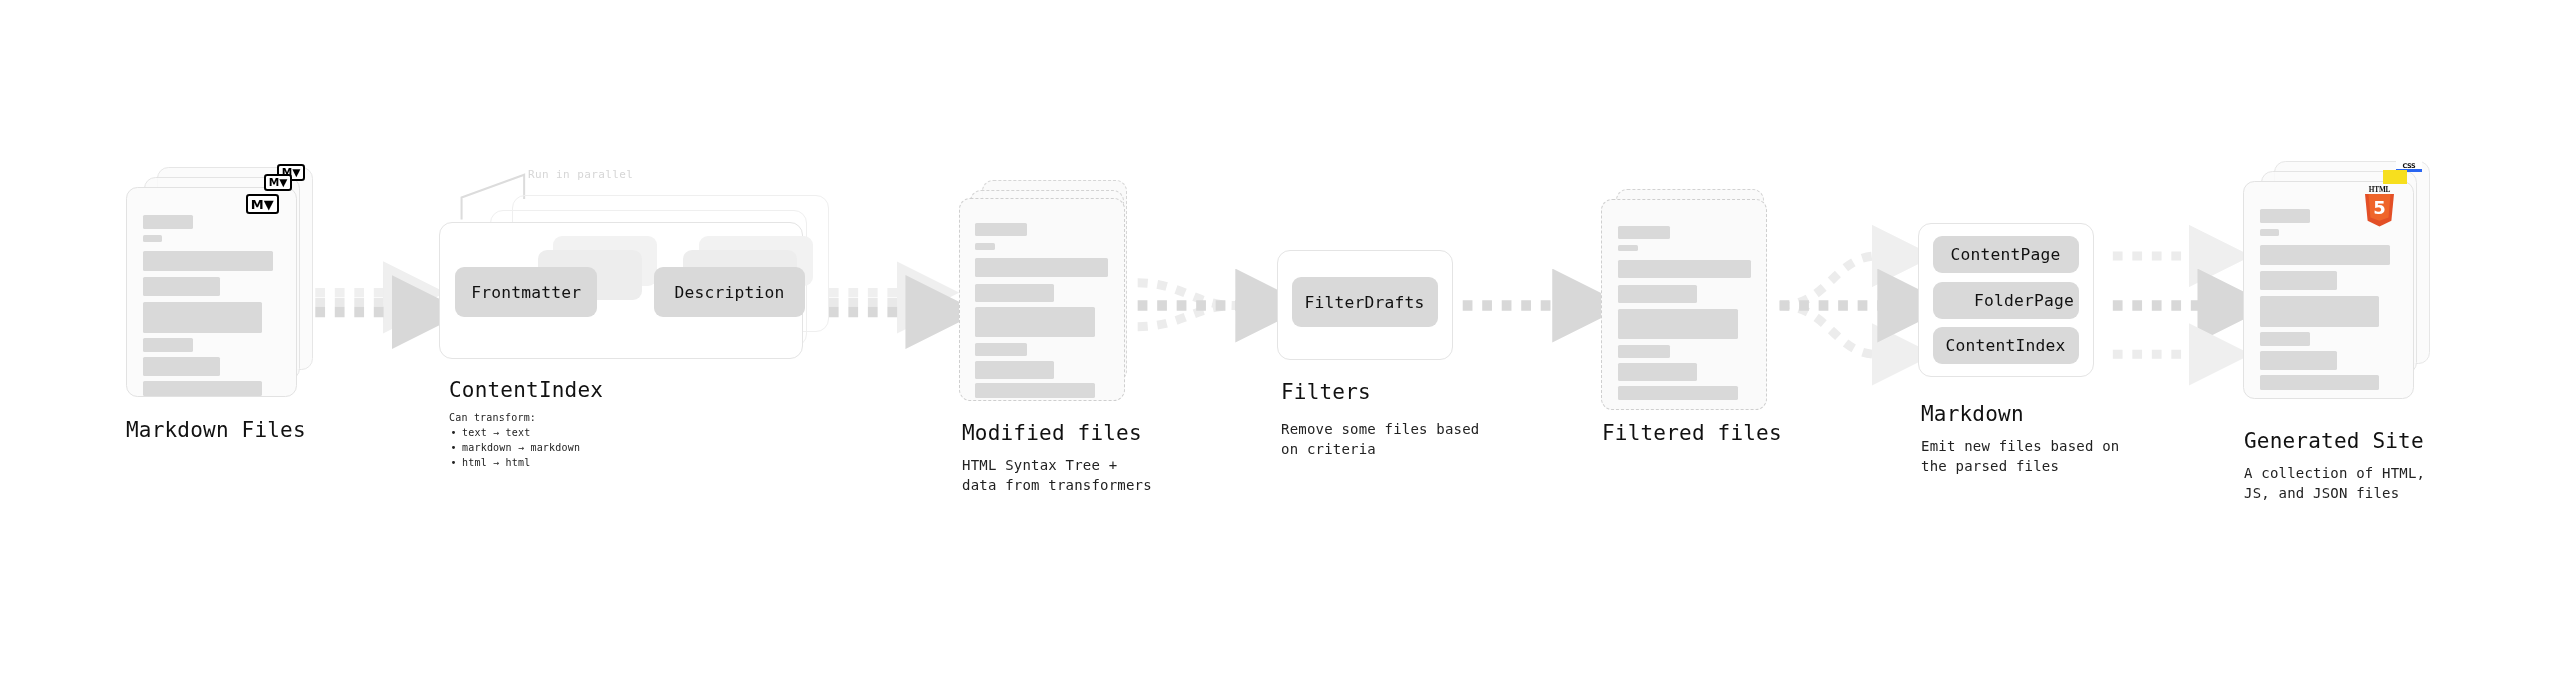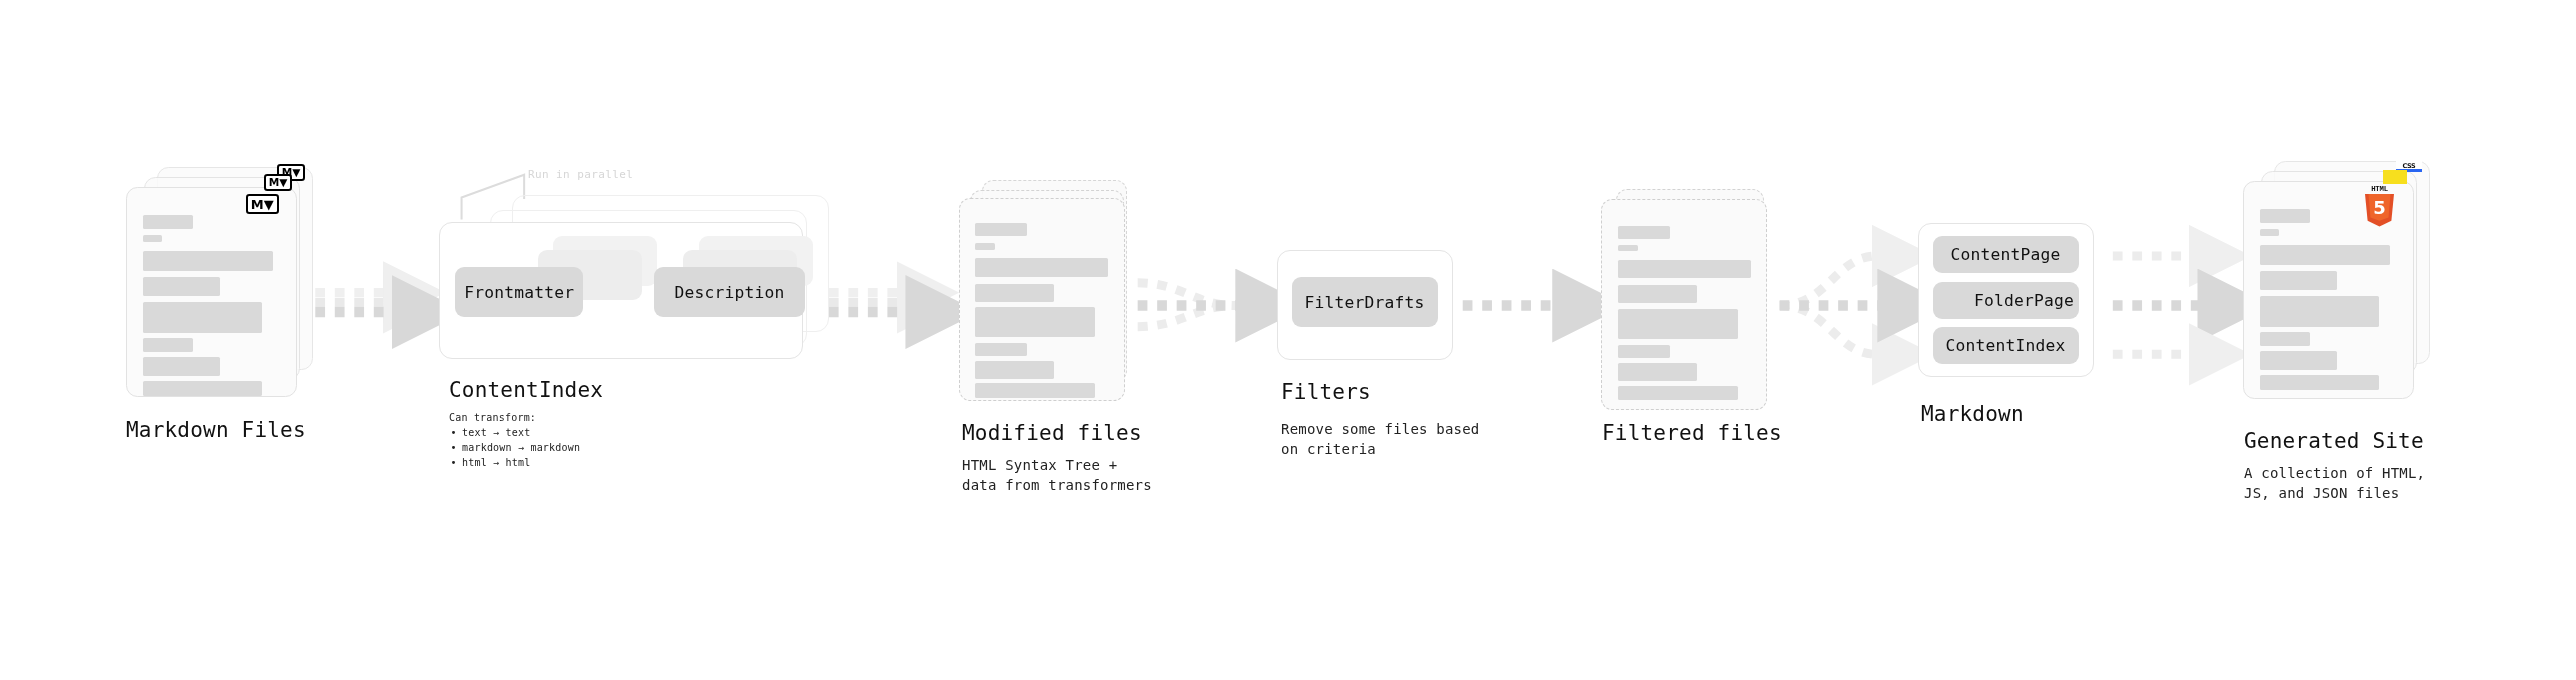--- a/index.html
+++ b/index.html
@@ -44,21 +44,21 @@
   .css-badge .cssword{
     font-family:"DejaVu Sans","Liberation Sans",sans-serif;
     font-weight:700;color:#111;letter-spacing:-0.4px;line-height:1;
   }
   .css-badge .cssbar{background:#2965f1;width:100%;}
   .js-badge{background:#f7df1e;}
   .html5{
     position:relative;display:flex;flex-direction:column;align-items:center;
   }
   .html5 .h5word{
-    font-family:Liberation Mono, monospace;
+    font-family:Liberation Serif, serif;
     font-weight:700;color:#111;line-height:1;letter-spacing:-0.2px;
   }
   .html5 .shield{
     position:relative;background:#e34f26;
     clip-path:polygon(0% 0%,100% 0%,91% 82%,50% 100%,9% 82%);
     display:flex;align-items:center;justify-content:center;
   }
   .html5 .shield .inner{
     position:absolute;left:12%;top:0;width:76%;height:82%;
     background:#ef652a;
@@ -187,21 +187,21 @@
   <div class="node" style="left:439px;top:195px;width:406px;height:154px;">
     <div class="groupbox ghost" style="left:73px;top:0px;width:317px;height:137px;"></div>
     <div class="groupbox ghost" style="left:51px;top:14.6px;width:317px;height:137px;"></div>
     <div class="groupbox" style="left:0px;top:27px;width:364px;height:137px;"></div>
 
     <div class="chip ghost2" style="left:114px;top:41px;width:104px;height:50px;"></div>
     <div class="chip ghost" style="left:99px;top:55px;width:104px;height:50px;"></div>
     <div class="chip ghost2" style="left:260px;top:41px;width:114px;height:50px;"></div>
     <div class="chip ghost" style="left:244px;top:55px;width:114px;height:50px;"></div>
 
-    <div class="chip" style="left:16.3px;top:72px;width:128px;height:50px;">
+    <div class="chip" style="left:16.3px;top:72px;width:142px;height:50px;">
       <span>Frontmatter</span>
     </div>
     <div class="chip" style="left:215px;top:72px;width:151px;height:50px;">
       <span>Description</span>
     </div>
   </div>
   <div class="annot" style="left:528px;top:168px;">Run in parallel</div>
   <div class="stitle" style="left:449px;top:378px;">ContentIndex</div>
   <div class="blist" style="left:449px;top:410px;">
     <span class="hd">Can transform:</span>
@@ -265,20 +265,22 @@
       <span>ContentPage</span>
     </div>
     <div class="chip" style="left:14.6px;top:59px;width:146px;height:37px;padding-left:37px;">
       <span>FolderPage</span>
     </div>
     <div class="chip" style="left:14.6px;top:104px;width:146px;height:37px;">
       <span>ContentIndex</span>
     </div>
   </div>
   <div class="stitle" style="left:1921px;top:402px;">Markdown</div>
+  <div class="sdesc" style="left:1921px;top:436px;">Emit new files based on
+the parsed files</div>
 
   <div class="filestack node" style="left:2243px;top:161px;">
     <div class="card back2" style="left:31px;top:0px;width:156px;height:203px;"></div>
     <div class="card back1" style="left:18px;top:9.8px;width:156px;height:203px;"></div>
     <div class="card" style="left:0px;top:20.3px;width:171px;height:218px;">
       <div class="card-body">
         <div class="bar" style="left:16.3px;top:27px;width:50px;height:14px;"></div>
         <div class="bar" style="left:16.3px;top:47px;width:18.7px;height:6.5px;"></div>
         <div class="bar" style="left:16.3px;top:63px;width:130px;height:19.5px;"></div>
         <div class="bar" style="left:16.3px;top:89px;width:77px;height:18.7px;"></div>

